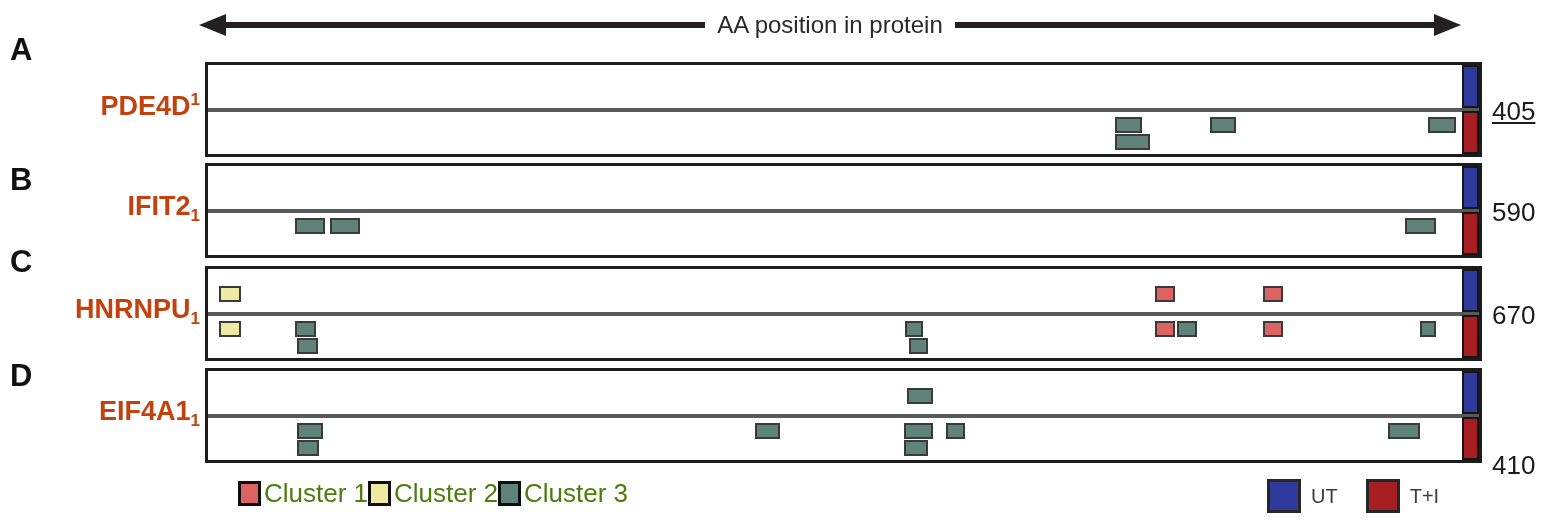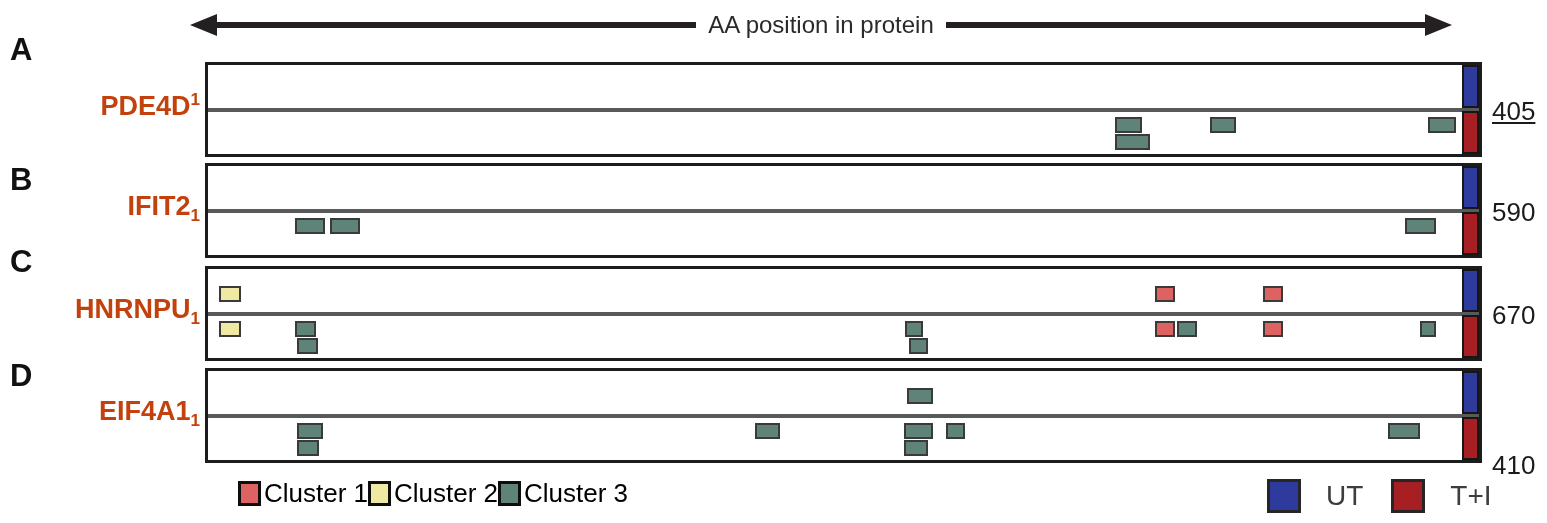--- a/index.html
+++ b/index.html
@@ -1,21 +1,21 @@
 <!DOCTYPE html>
 <html><head>
 <meta charset="utf-8">
 <style>
   html,body{margin:0;padding:0;background:#ffffff;}
   .figure{
     position:relative;width:1547px;height:523px;background:#ffffff;overflow:hidden;
     font-family:"Liberation Sans", sans-serif;color:#1b1b1b;
   }
   
-  .axis{position:absolute;left:190px;top:10px;width:1262px;height:30px;display:flex;align-items:center;}
+  .axis{position:absolute;left:199px;top:10px;width:1262px;height:30px;display:flex;align-items:center;}
   .axis-line{flex:1;height:6px;background:#241f20;}
   .ah{width:0;height:0;border-top:11px solid transparent;border-bottom:11px solid transparent;}
   .ah-left{border-right:27px solid #241f20;}
   .ah-right{border-left:27px solid #241f20;}
   .axis-label{font-size:24px;color:#2a2a2a;margin:0 12px;white-space:nowrap;}
   
   .pletter{position:absolute;left:10px;font-size:31px;font-weight:bold;color:#111;}
   
   .pname{position:absolute;left:0;width:200px;text-align:right;font-size:27px;font-weight:bold;color:#c2410c;white-space:nowrap;}
   .pname .sup{font-size:17px;vertical-align:super;font-weight:bold;}
@@ -26,24 +26,24 @@
   .condbar{position:absolute;right:0;width:17px;box-sizing:border-box;border:2px solid #161616;z-index:3;}
   .condbar.ut{top:0;height:calc(50% - 2px);}
   .condbar.ti{bottom:0;height:calc(50% - 1px);}
   .marker{position:absolute;height:16px;box-sizing:border-box;border:2px solid #3a3a3a;z-index:2;}
   
   .plen{position:absolute;left:1492px;font-size:26px;color:#1b1b1b;}
   
   .legend-clusters{position:absolute;left:238px;top:478px;display:flex;align-items:center;}
   .cl-item{display:flex;align-items:center;width:130px;}
   .cl-swatch{width:31px;height:19px;border:3px solid #0e0e0e;box-sizing:content-box;margin-right:3px;}
-  .cl-label{font-size:26px;color:#000000;white-space:nowrap;}
+  .cl-label{font-size:26px;color:#4d7c0f;white-space:nowrap;}
   .legend-cond{position:absolute;left:1267px;top:479px;display:flex;align-items:center;}
   .cond-swatch{width:28px;height:28px;border:3px solid #262626;box-sizing:content-box;}
-  .cond-label{font-size:28px;color:#3d3d3d;margin-left:25px;white-space:nowrap;}
+  .cond-label{font-size:20px;color:#3d3d3d;margin-left:10px;white-space:nowrap;}
   .cond-gap{width:28px;}
 </style>
 </head>
 <body>
 
 <div class="figure">
   <div class="axis">
     <span class="ah ah-left"></span>
     <span class="axis-line"></span>
     <span class="axis-label">AA position in protein</span>

